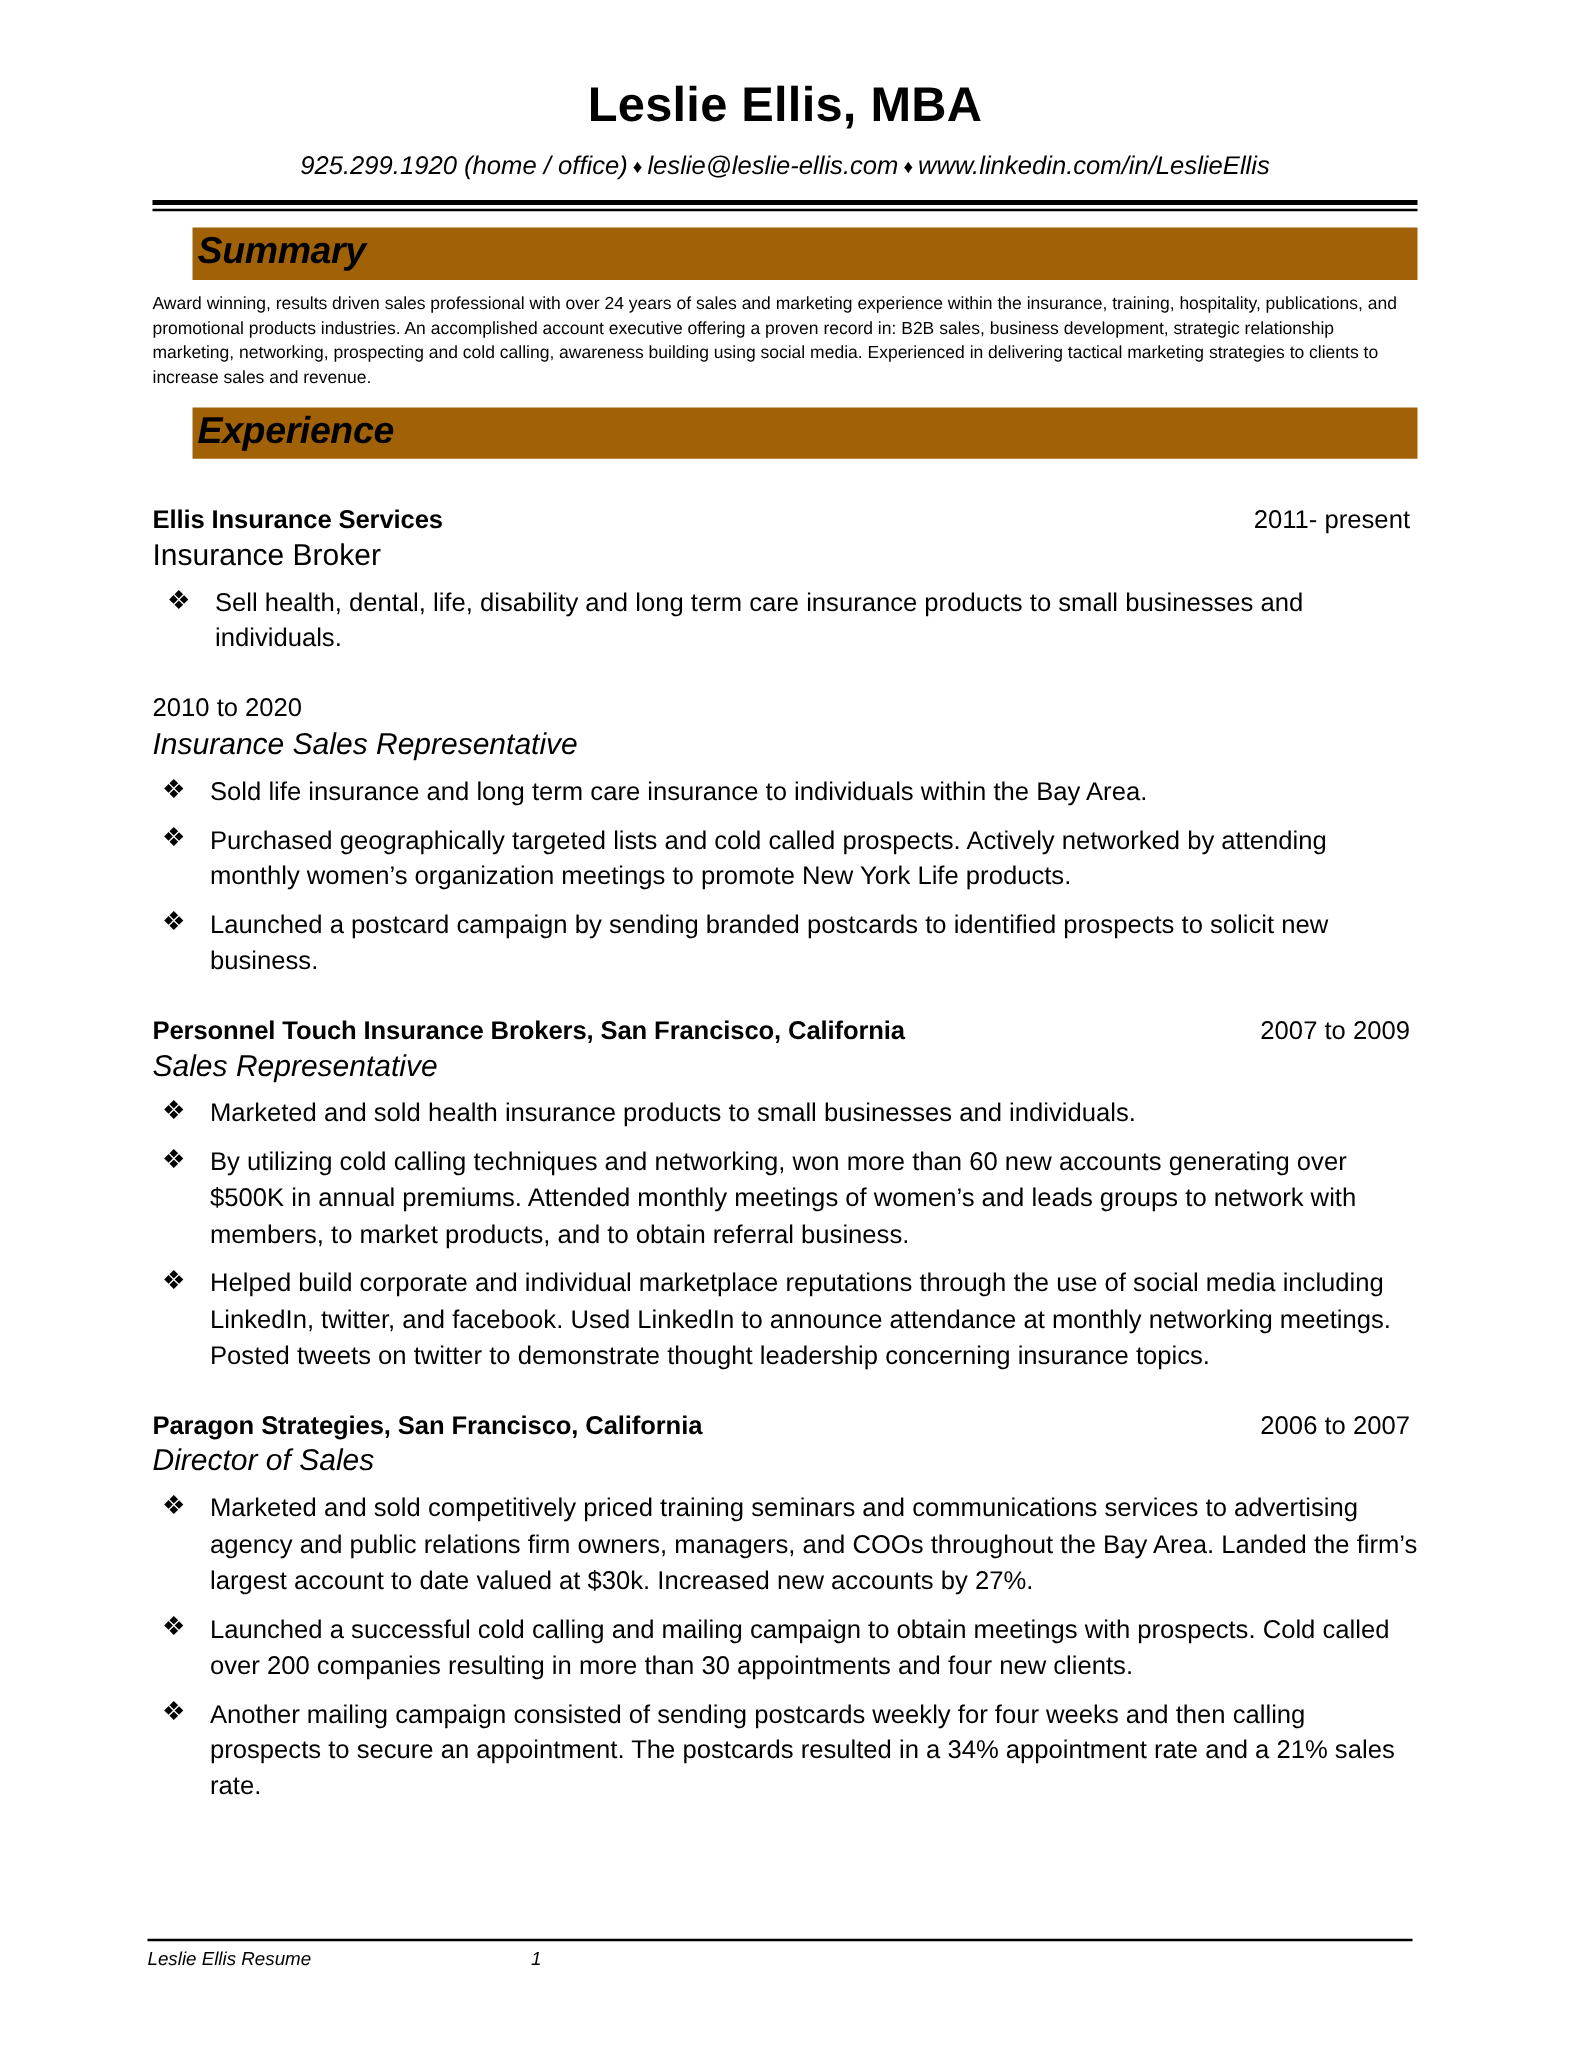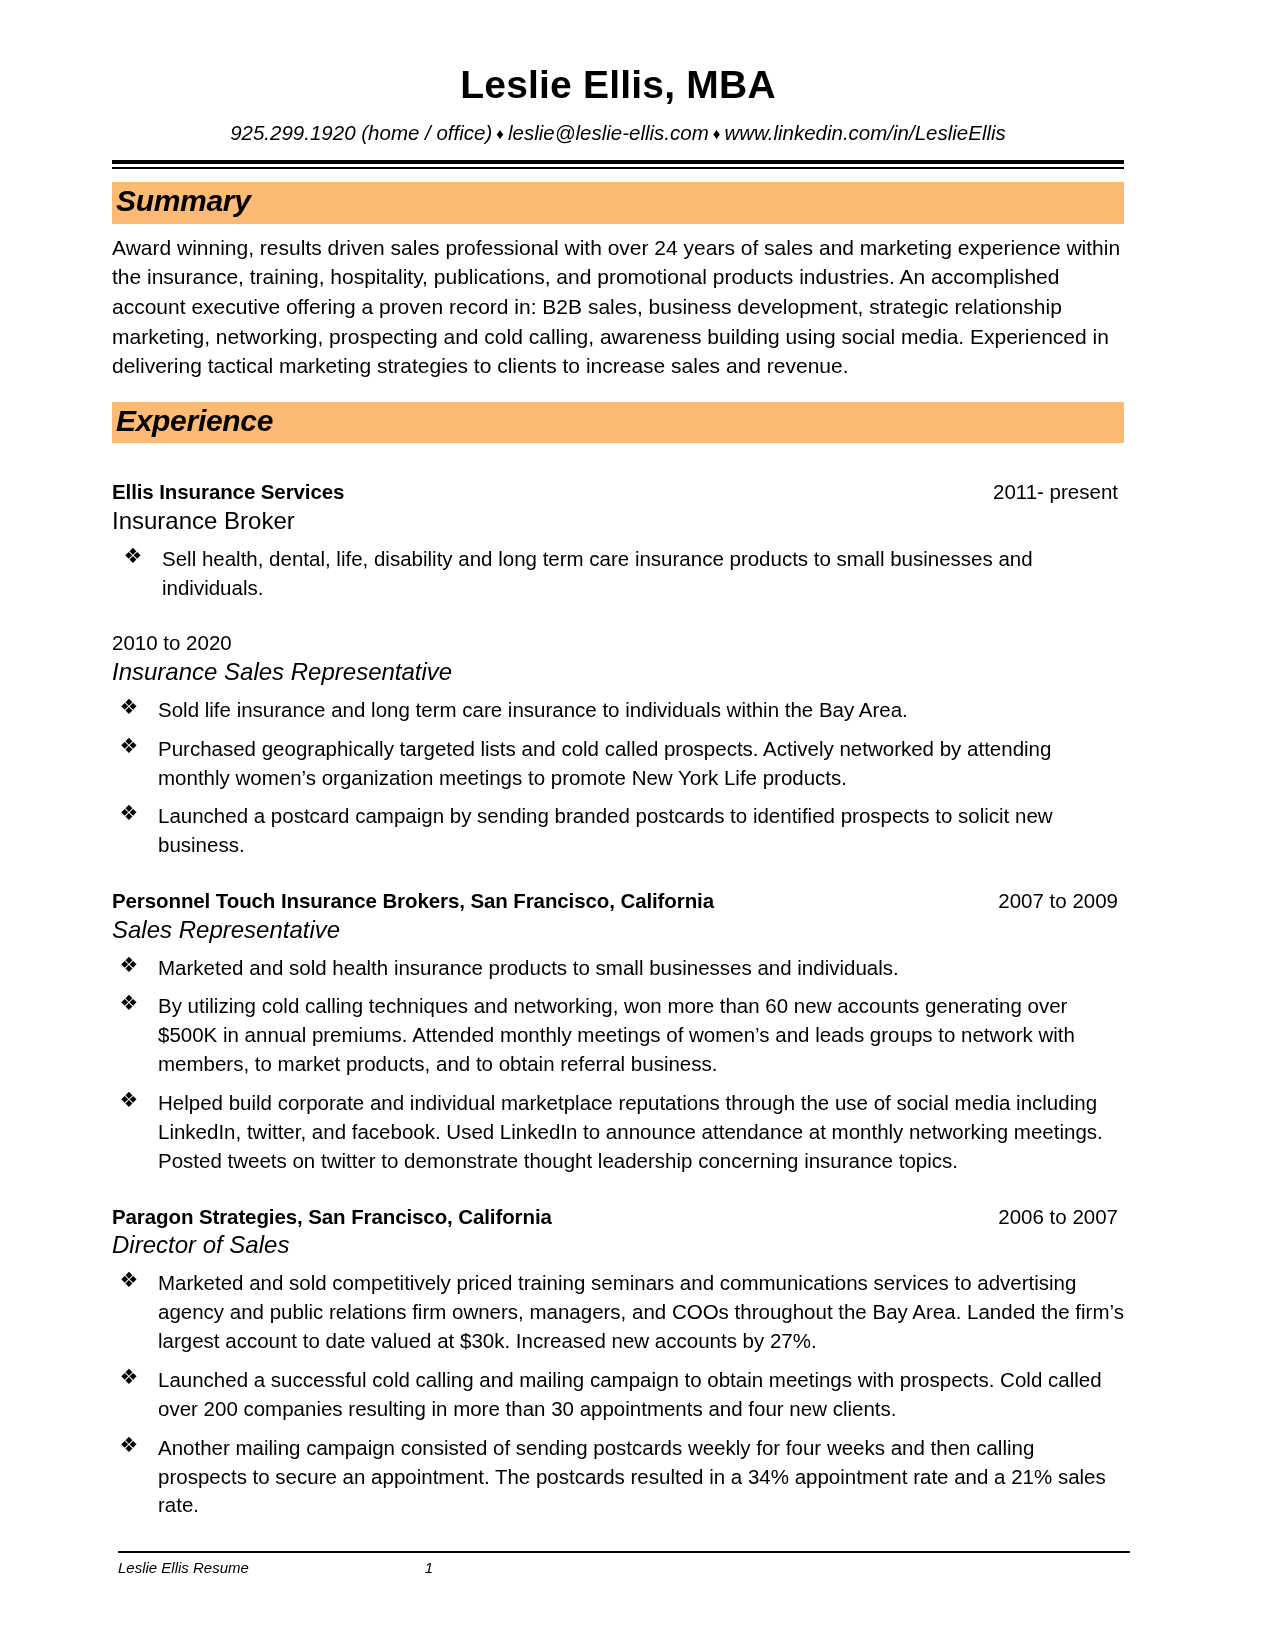--- a/index.html
+++ b/index.html
@@ -15,21 +15,21 @@
     margin: 0 auto;
     background: #ffffff;
     font-family: "Liberation Sans", sans-serif;
     color: #000000;
     box-sizing: border-box;
     overflow: hidden;
   }
 
   .content {
     position: absolute;
-    left: 112px;
+    left: 122px;
     top: 0;
     width: 1012px;
   }
 
   
   .name {
     text-align: center;
     font-size: 39px;
     font-weight: bold;
     letter-spacing: 0.2px;
@@ -55,33 +55,34 @@
   .rule-double {
     margin-top: 14px;
     border-top: 4px solid #000;
     border-bottom: 2px solid #000;
     height: 3px;
     box-sizing: content-box;
   }
 
   
   .section-bar {
-    background: #fdba74;
+    background: #a16207;
     font-size: 30px;
     font-style: italic;
     font-weight: bold;
     padding: 3px 4px 6px 4px;
     margin-top: 13px;
     line-height: 1.08;
     letter-spacing: -0.3px;
+    margin-left: 32px;
   }
 
   
   .summary {
-    font-size: 21px;
+    font-size: 14px;
     line-height: 1.41;
     margin-top: 9px;
     text-align: left;
   }
 
   
   .job { margin-top: 28px; }
   .job:first-of-type { margin-top: 36px; }
 
   .job-head {

